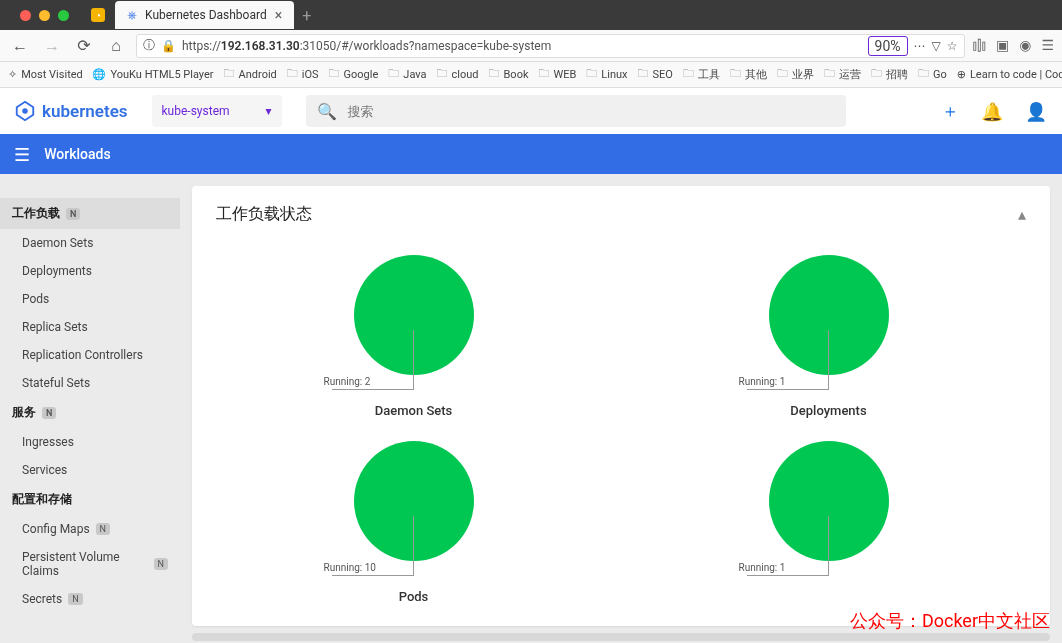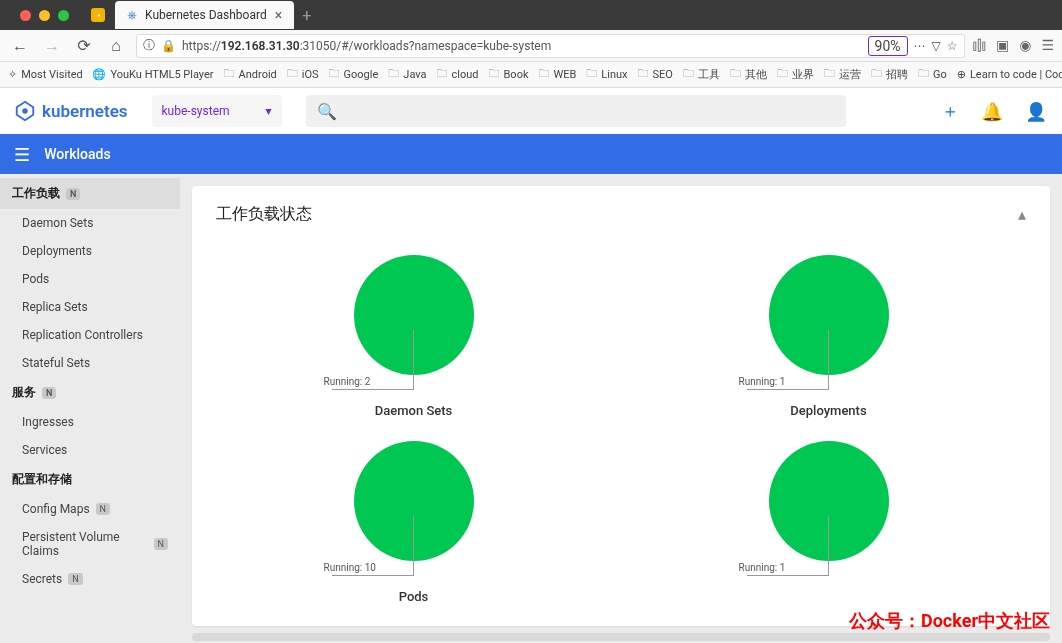--- a/index.html
+++ b/index.html
@@ -38,21 +38,21 @@
 .search-icon { color: #888; }
 .header-right { margin-left: auto; display: flex; gap: 22px; align-items: center; }
 .header-icon { color: #1a73e8; font-size: 18px; cursor: pointer; }
 
 
 .blue-bar { height: 40px; background: #326de6; color: #fff; display: flex; align-items: center; padding: 0 14px; gap: 14px; font-size: 14px; font-weight: 500; }
 .menu-icon { font-size: 18px; cursor: pointer; }
 
 
 .main { display: flex; height: calc(643px - 30px - 32px - 26px - 46px - 40px); background: #ebebeb; }
-.sidebar { width: 180px; background: #ebebeb; padding-top: 4px; overflow-y: auto; }
+.sidebar { width: 180px; background: #ebebeb; padding-top: 24px; overflow-y: auto; }
 .side-item { padding: 7px 12px; font-size: 12px; color: #444; cursor: pointer; display: flex; align-items: center; gap: 6px; }
 .side-item.sub { padding-left: 22px; }
 .side-item.active { background: #ddd; color: #326de6; }
 .side-item.section { font-weight: 600; color: #222; }
 .n-badge { background: #c8c8c8; color: #555; font-size: 9px; padding: 1px 4px; border-radius: 3px; }
 
 .content { flex: 1; overflow: auto; padding: 12px; }
 .card { background: #fff; border-radius: 4px; padding: 18px 24px; box-shadow: 0 1px 2px rgba(0,0,0,0.08); min-height: 440px; }
 .card-head { display: flex; justify-content: space-between; align-items: center; margin-bottom: 30px; }
 .card-title { font-size: 16px; font-weight: 500; color: #222; }
@@ -62,21 +62,21 @@
 .chart-item { display: flex; flex-direction: column; align-items: center; width: 260px; }
 .donut-wrap { position: relative; width: 180px; height: 140px; }
 .donut { width: 120px; height: 120px; border-radius: 50%; background: #00c752; position: absolute; left: 50%; top: 0; transform: translateX(-50%); }
 .donut-line { position: absolute; left: 8px; right: 90px; bottom: 5px; height: 1px; background: #999; }
 .donut-line::after { content: ""; position: absolute; right: 0; bottom: 0; width: 1px; height: 60px; background: #999; }
 .donut-label { position: absolute; left: 0; bottom: 8px; font-size: 10px; color: #555; }
 .chart-name { margin-top: 8px; font-size: 13px; font-weight: 500; color: #333; }
 
 .scrollbar-bottom { position: absolute; bottom: 2px; left: 192px; right: 12px; height: 8px; background: #d8d8d8; border-radius: 5px; }
 
-.watermark { position: absolute; right: 12px; bottom: 10px; font-size: 18px; font-weight: 700; color: #ff0000; }
+.watermark { position: absolute; right: 12px; bottom: 10px; font-size: 18px; font-weight: 400; color: #ff0000; }
 </style>
 </head>
 <body>
 
 <div class="browser-tabs">
   <div class="traffic-lights">
     <div class="light red"></div>
     <div class="light yellow"></div>
     <div class="light green"></div>
   </div>
@@ -198,20 +198,21 @@
         <circle cx="12" cy="12" r="3" fill="#326de6"></circle>
       </svg>
     <span>kubernetes</span>
   </div>
   <div class="ns-select">
     <span>kube-system</span>
     <span>▾</span>
   </div>
   <div class="search-box">
     <span class="search-icon">🔍</span>
+    <input placeholder="搜索" style="">
   </div>
   <div class="header-right">
     <span class="header-icon">＋</span>
     <span class="header-icon">🔔</span>
     <span class="header-icon">👤</span>
   </div>
 </div>
 
 <div class="blue-bar">
   <span class="menu-icon">☰</span>

